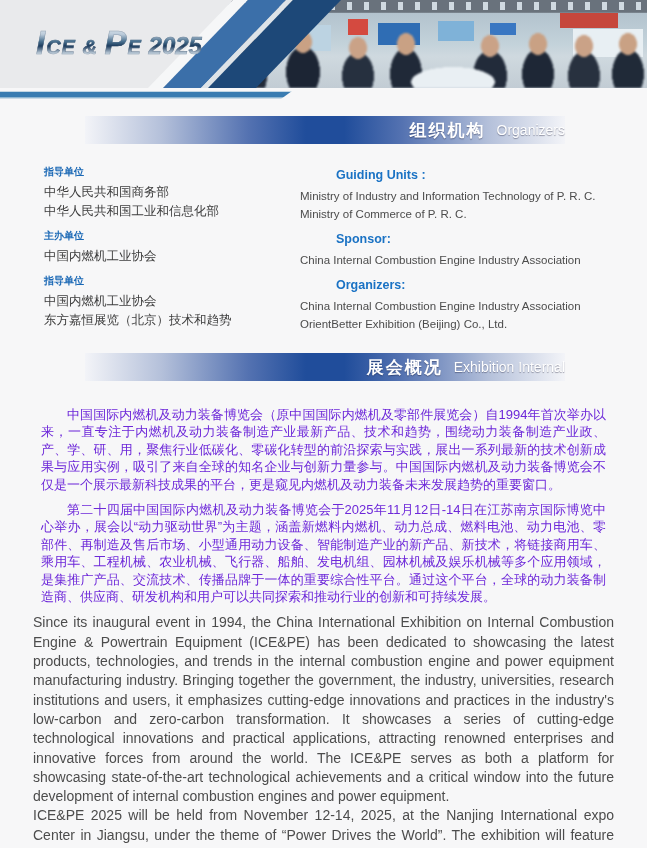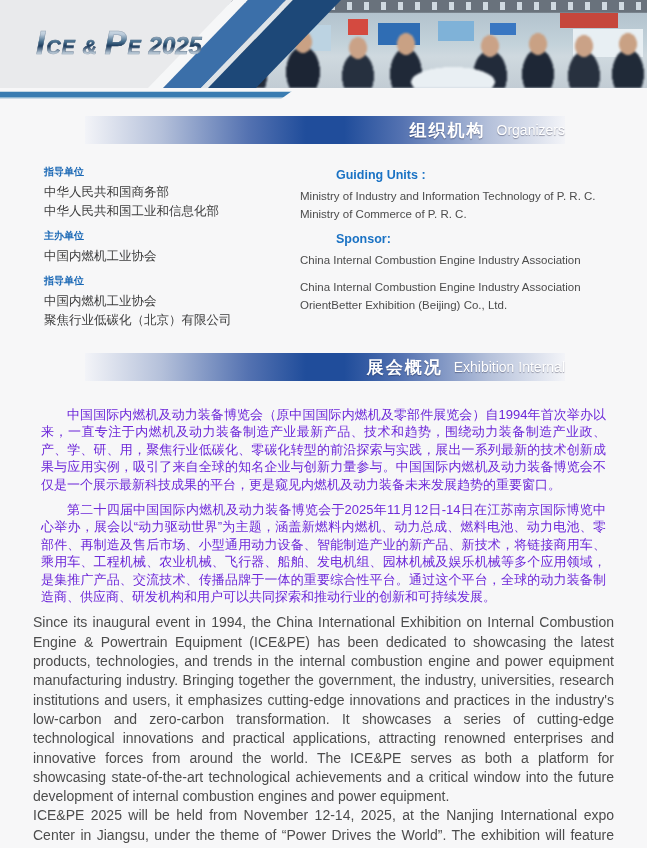--- a/index.html
+++ b/index.html
@@ -126,34 +126,35 @@
         <div class="org-line">中华人民共和国商务部</div>
         <div class="org-line">中华人民共和国工业和信息化部</div>
       </div>
       <div class="org-group">
         <div class="org-heading">主办单位</div>
         <div class="org-line">中国内燃机工业协会</div>
       </div>
       <div class="org-group">
         <div class="org-heading">指导单位</div>
         <div class="org-line">中国内燃机工业协会</div>
-        <div class="org-line">聚焦行业低碳化（北京）有限公司</div>
+        <div class="org-line">东方嘉恒展览（北京）技术和趋势</div>
       </div>
     </div>
     <div class="org-right">
       <div class="org-group">
         <div class="org-heading">Guiding Units :</div>
         <div class="org-line">Ministry of Industry and Information Technology of P. R. C.</div>
         <div class="org-line">Ministry of Commerce of P. R. C.</div>
       </div>
       <div class="org-group">
         <div class="org-heading">Sponsor:</div>
         <div class="org-line">China Internal Combustion Engine Industry Association</div>
       </div>
       <div class="org-group">
+        <div class="org-heading">Organizers:</div>
         <div class="org-line">China Internal Combustion Engine Industry Association</div>
         <div class="org-line">OrientBetter Exhibition (Beijing) Co., Ltd.</div>
       </div>
     </div>
   </div>
 
   <div class="banner banner-overview">
     <span class="zh-title">展会概况</span>
     <span class="en-title">Exhibition Internal</span>
   </div>

